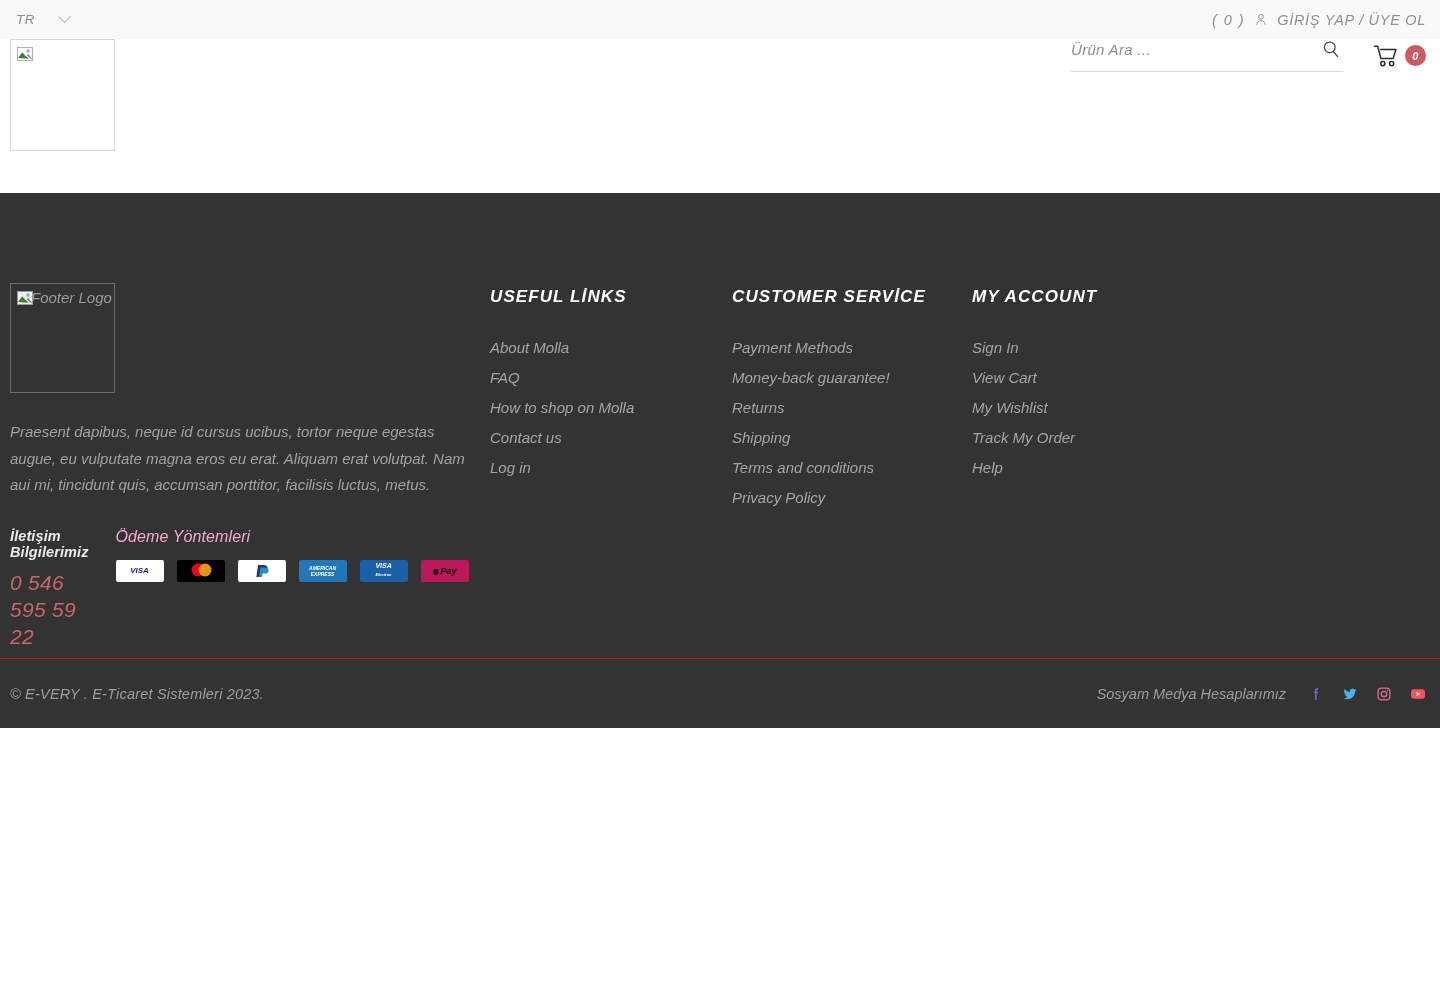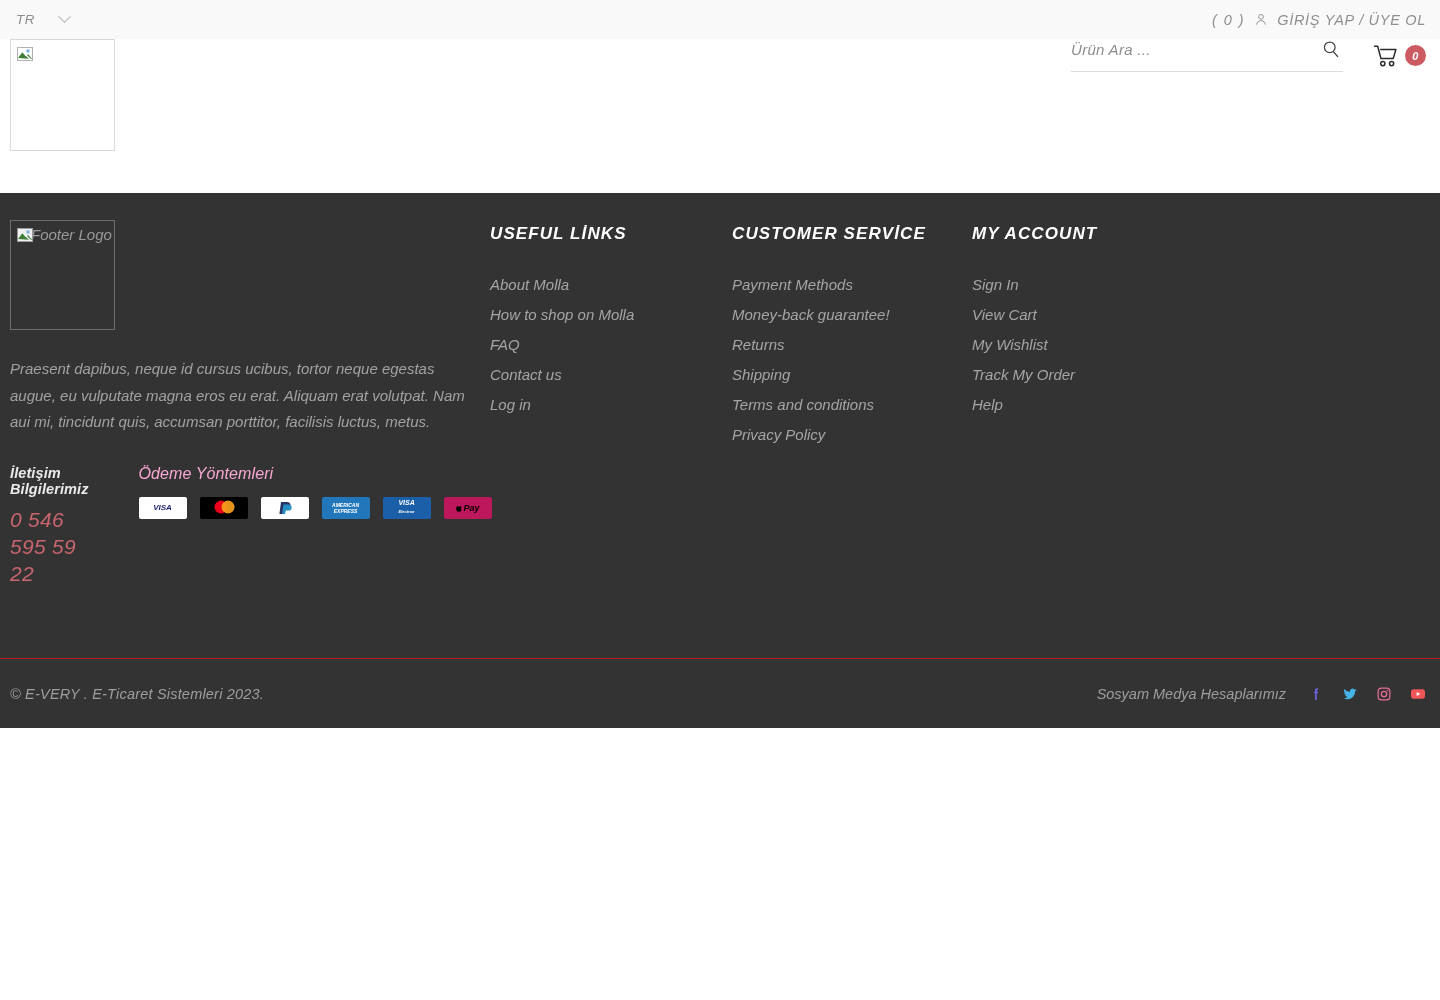--- a/index.html
+++ b/index.html
@@ -81,40 +81,40 @@
     background: #cb5a63; color: #ffffff;
     font-size: 11px; font-style: italic; font-weight: bold;
     display: flex; align-items: center; justify-content: center;
     letter-spacing: .3px;
   }
 
   
   .footer { background: #333333; color: #b9b9b9; }
   .footer-main {
     display: flex;
-    padding: 27px 10px 0 10px;
+    padding: 90px 10px 0 10px;
     min-height: 465px;
   }
   .fcol-brand { width: 480px; padding-right: 24px; }
   .footer-logo-box {
     width: 105px; height: 110px;
     border: 1px solid #6d6d6d;
     position: relative;
   }
   .footer-logo-box .alt-text {
     position: absolute; top: 5px; left: 20px;
     font-size: 15px; font-style: italic; color: #9a9a9a;
     white-space: nowrap;
   }
   .footer-about {
     margin-top: 26px;
     font-style: italic; font-size: 15px; line-height: 26.5px;
     color: #a2a2a2; max-width: 455px;
   }
-  .contact-row { display: flex; margin-top: 29px; gap: 50px; }
+  .contact-row { display: flex; margin-top: 29px; gap: 27px; }
   .contact-block { width: 130px; }
   .contact-title, .payment-title {
     font-size: 14.5px; font-style: italic; font-weight: bold;
     color: #eaeaea; letter-spacing: .1px;
   }
   .payment-title { font-weight: normal; font-size: 16px; color: #f9a8d4; font-style: italic; }
   .phone {
     margin-top: 9px;
     font-size: 21px; font-style: italic; color: #c9656d;
     line-height: 27px; letter-spacing: .3px;
@@ -259,22 +259,22 @@
               </span>
             </span>
           </div>
         </div>
       </div>
     </div>
 
     <div class="fcol-links fcol-useful">
       <div class="fhead">USEFUL LİNKS</div>
       <a class="flink" href="#">About Molla</a>
+      <a class="flink" href="#">FAQ</a>
       <a class="flink" href="#">How to shop on Molla</a>
-      <a class="flink" href="#">FAQ</a>
       <a class="flink" href="#">Contact us</a>
       <a class="flink" href="#">Log in</a>
     </div>
 
     <div class="fcol-links fcol-service">
       <div class="fhead">CUSTOMER SERVİCE</div>
       <a class="flink" href="#">Payment Methods</a>
       <a class="flink" href="#">Money-back guarantee!</a>
       <a class="flink" href="#">Returns</a>
       <a class="flink" href="#">Shipping</a>

